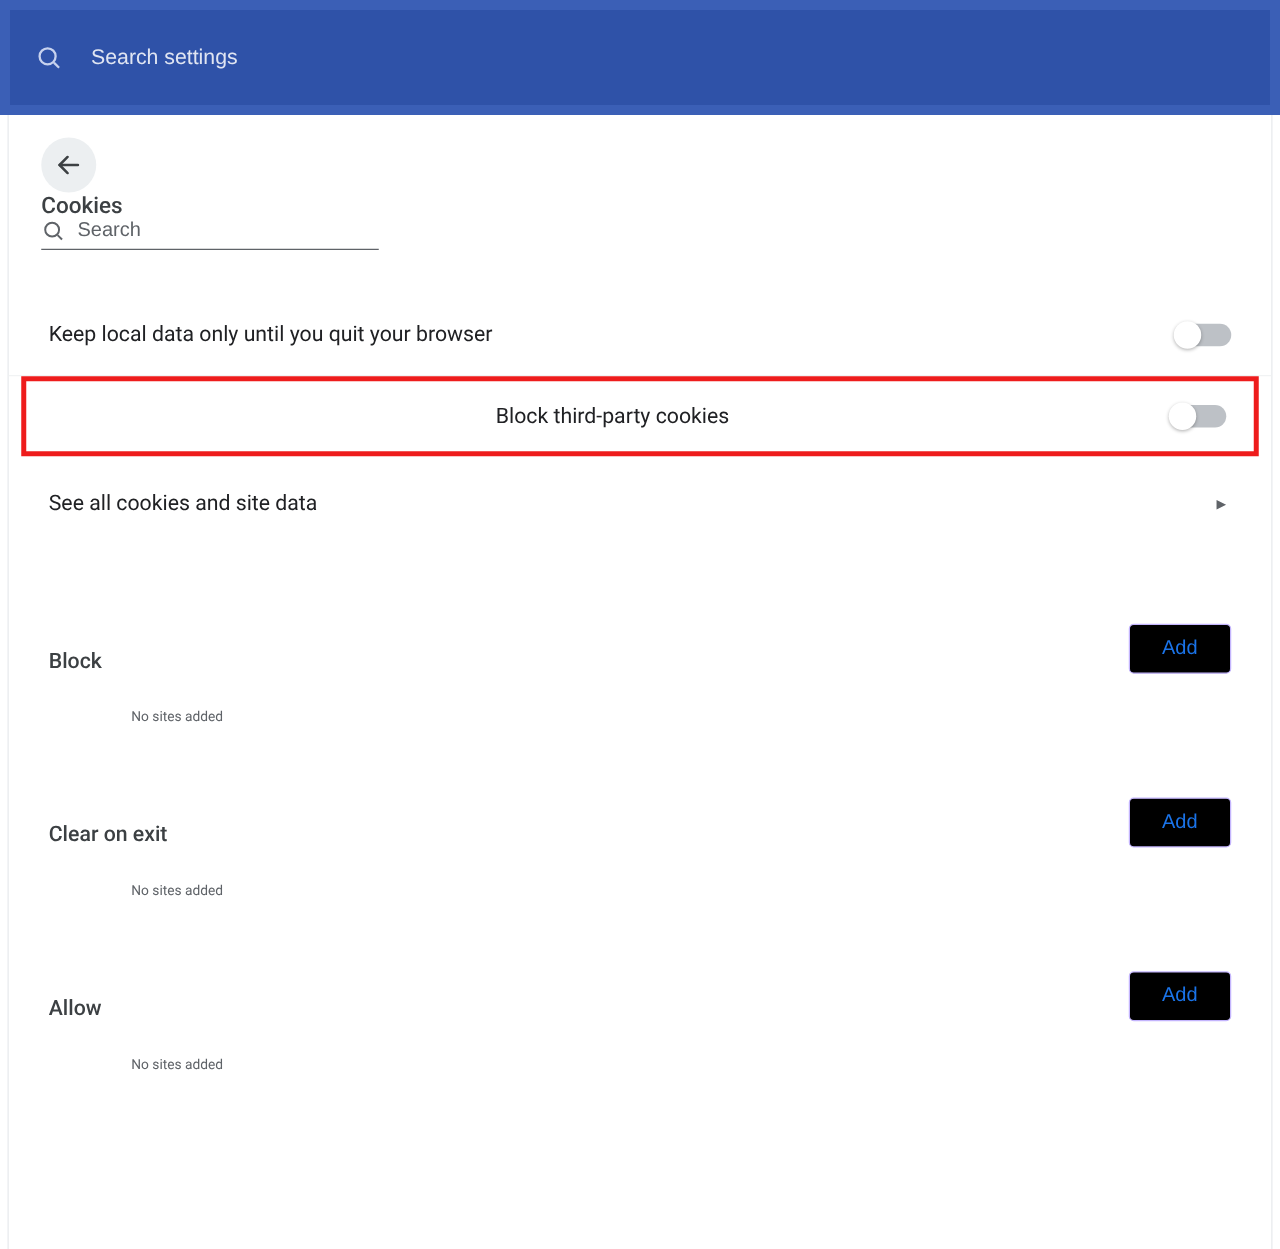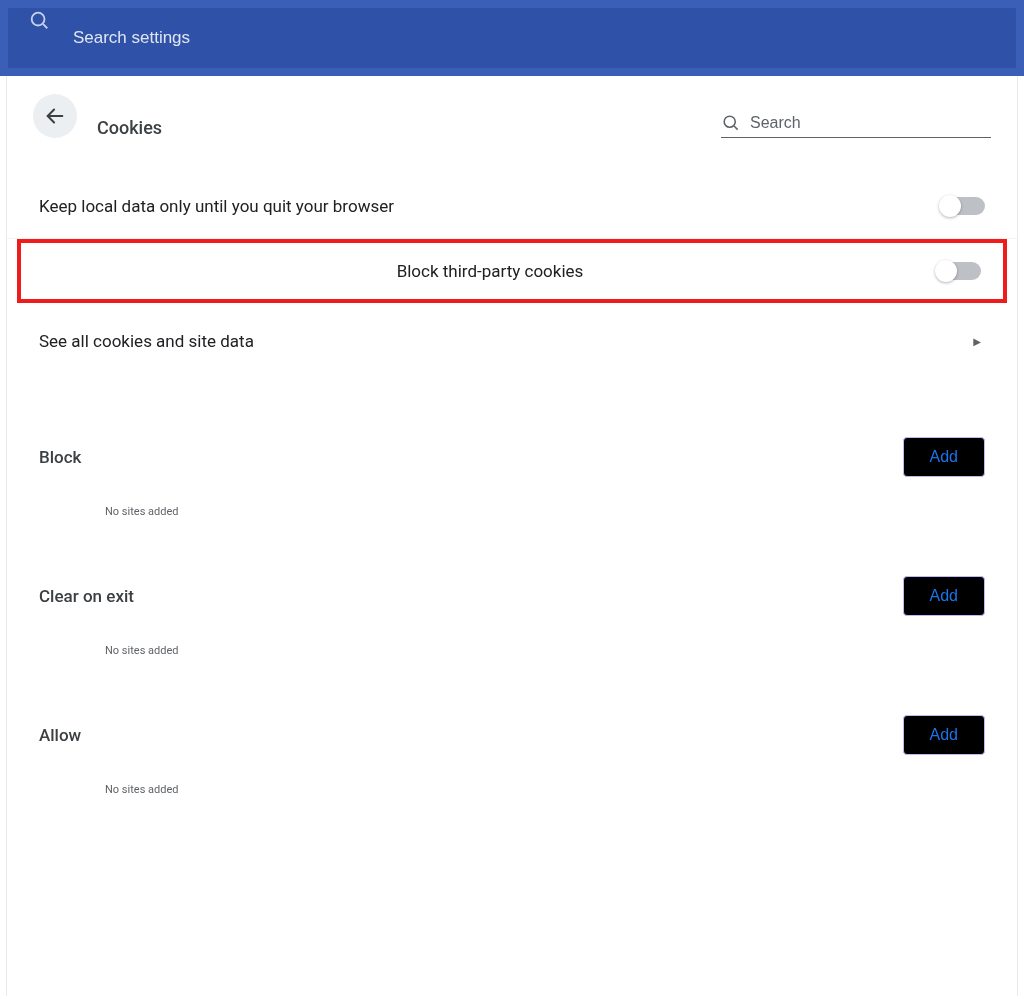--- a/index.html
+++ b/index.html
@@ -9,22 +9,23 @@
     color: #202124;
     background: #fff;
     width: 1024px;
   }
   .top-bar {
     background: #3b5fb6;
     padding: 8px 8px;
   }
   .top-search {
     background: #2f52a8;
-    height: 60px;
-    display: flex;
+    height: 76px;
+    display: flex;
+    align-items: center;
     padding: 0 20px;
   }
   .top-search .search-icon {
     width: 24px;
     height: 24px;
     margin-right: 22px;
     display: flex;
     align-items: center;
     justify-content: center;
   }
@@ -43,22 +44,23 @@
   .content {
     border-left: 1px solid #e8eaed;
     border-right: 1px solid #e8eaed;
     margin: 0 6px;
     padding-bottom: 20px;
     min-height: 920px;
   }
 
   .header-row {
     display: flex;
-    align-items: flex-end;
+    align-items: flex-start;
     padding: 18px 26px 26px 26px;
+    flex-direction: column;
   }
   .back-btn {
     width: 44px;
     height: 44px;
     border-radius: 50%;
     background: #eceff1;
     display: flex;
     align-items: center;
     justify-content: center;
     cursor: pointer;
@@ -157,21 +159,21 @@
   }
 
   .chevron {
     color: #5f6368;
     font-size: 10px;
     margin-right: 4px;
   }
 
   .section-head {
     display: flex;
-    align-items: center;
+    align-items: flex-end;
     padding: 22px 32px 0 32px;
     margin-top: 36px;
   }
   .section-head .section-label {
     flex: 1;
     font-size: 17px;
     font-weight: 500;
     color: #3c4043;
   }
   .add-btn {

